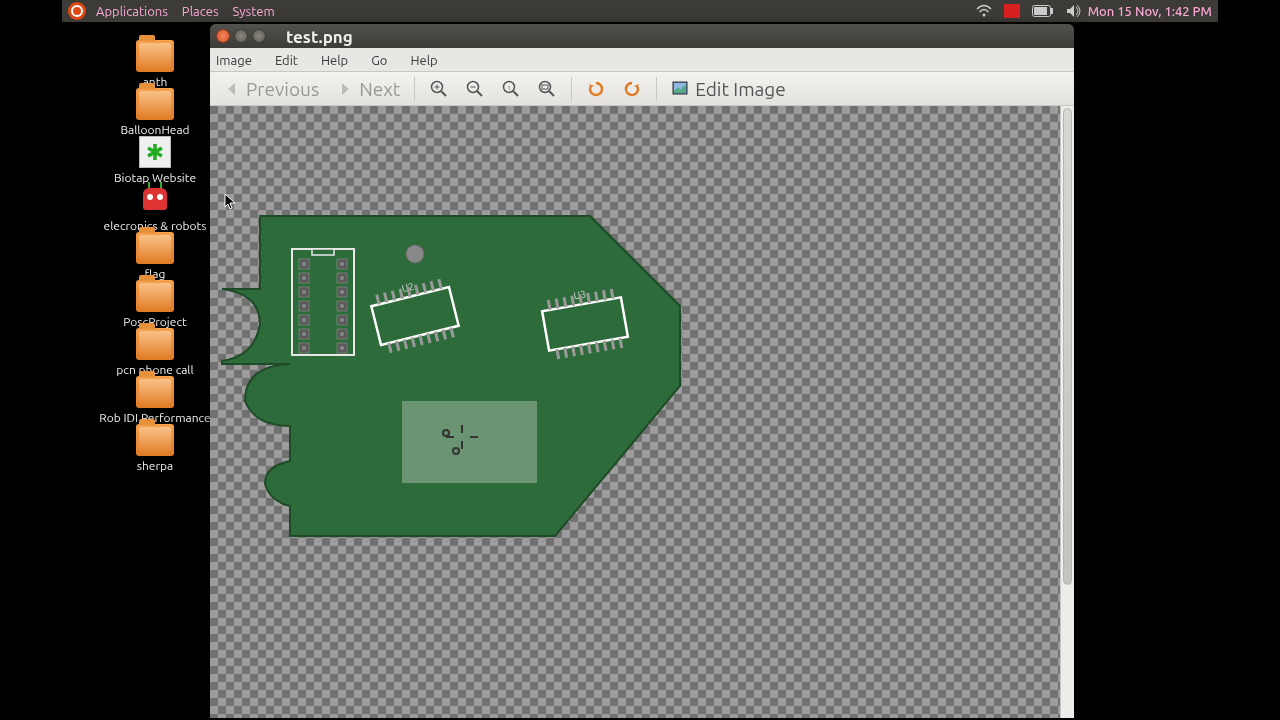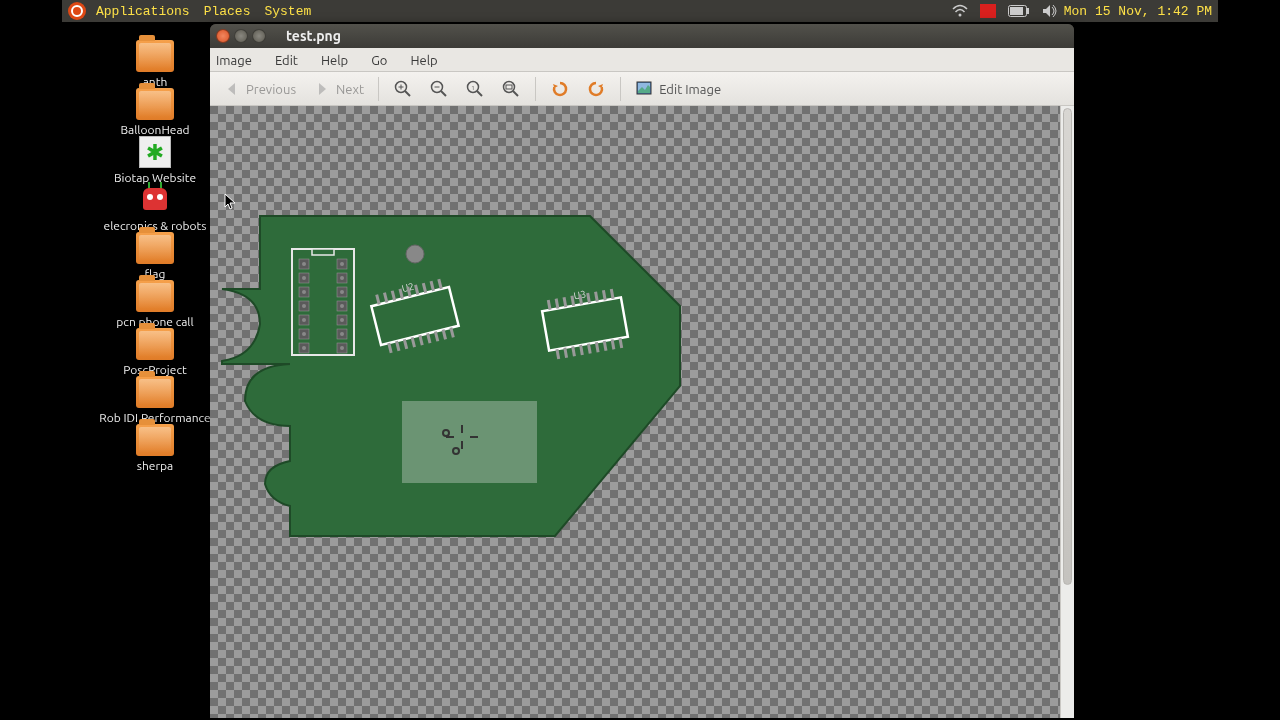--- a/index.html
+++ b/index.html
@@ -16,22 +16,21 @@
 
 
 .top-panel {
   position: absolute;
   top: 0; left: 62px; right: 62px;
   height: 22px;
   background: #3c3b37;
   display: flex;
   align-items: center;
   padding: 0 6px;
-  color: #fde047;
-  font-family: Liberation Mono, monospace;
+  color: #f9a8d4;
 }
 .ubuntu-logo {
   width: 18px; height: 18px;
   background: #dd4814;
   border-radius: 50%;
   margin-right: 10px;
   position: relative;
   display: flex; align-items: center; justify-content: center;
 }
 .ubuntu-logo::before {
@@ -146,21 +145,21 @@
   gap: 4px;
 }
 .win-btn {
   width: 14px; height: 14px;
   border-radius: 50%;
   border: 1px solid rgba(0,0,0,.4);
 }
 .win-btn.close { background: radial-gradient(#f2875f, #d95225); }
 .win-btn.min   { background: radial-gradient(#8a8880, #5a584f); }
 .win-btn.max   { background: radial-gradient(#8a8880, #5a584f); }
-.win-title { margin-left: 16px; color: #eee; font-weight: 600; font-size: 14px; }
+.win-title { margin-left: 16px; color: #eee; font-weight: 600; font-size: 17px; }
 
 .menubar {
   height: 24px;
   background: #e9e7e3;
   color: #3a3a3a;
   display: flex;
   align-items: center;
   padding: 0 6px;
   gap: 23px;
   border-bottom: 1px solid #c9c7c3;
@@ -182,21 +181,21 @@
   padding: 3px 6px;
   border-radius: 3px;
 }
 .tool-btn.disabled { opacity: .55; }
 .sep {
   width: 1px; height: 24px;
   background: #c9c7c3;
   margin: 0 4px;
 }
 .toolbar svg { width: 20px; height: 20px; }
-.toolbar .txt { font-size: 13px; }
+.toolbar .txt { font-size: 19px; }
 
 .canvas-area {
   flex: 1;
   position: relative;
   overflow: hidden;
 }
 .checker {
   position: absolute; inset: 0; right: 14px;
   background-image:
     linear-gradient(45deg, #9c9c9c 25%, transparent 25%),
@@ -293,25 +292,25 @@
         <div class="eye r"></div>
     </div>
     <span>elecronics &amp; robots</span>
   </div>
   <div class="desktop-icon">
     <div class="folder-icon"></div>
     <span>flag</span>
   </div>
   <div class="desktop-icon">
     <div class="folder-icon"></div>
+    <span>PoscProject</span>
+  </div>
+  <div class="desktop-icon">
+    <div class="folder-icon"></div>
     <span>pcn phone call</span>
-  </div>
-  <div class="desktop-icon">
-    <div class="folder-icon"></div>
-    <span>PoscProject</span>
   </div>
   <div class="desktop-icon">
     <div class="folder-icon"></div>
     <span>Rob IDI Performance</span>
   </div>
   <div class="desktop-icon">
     <div class="folder-icon"></div>
     <span>sherpa</span>
   </div>
 </div>

